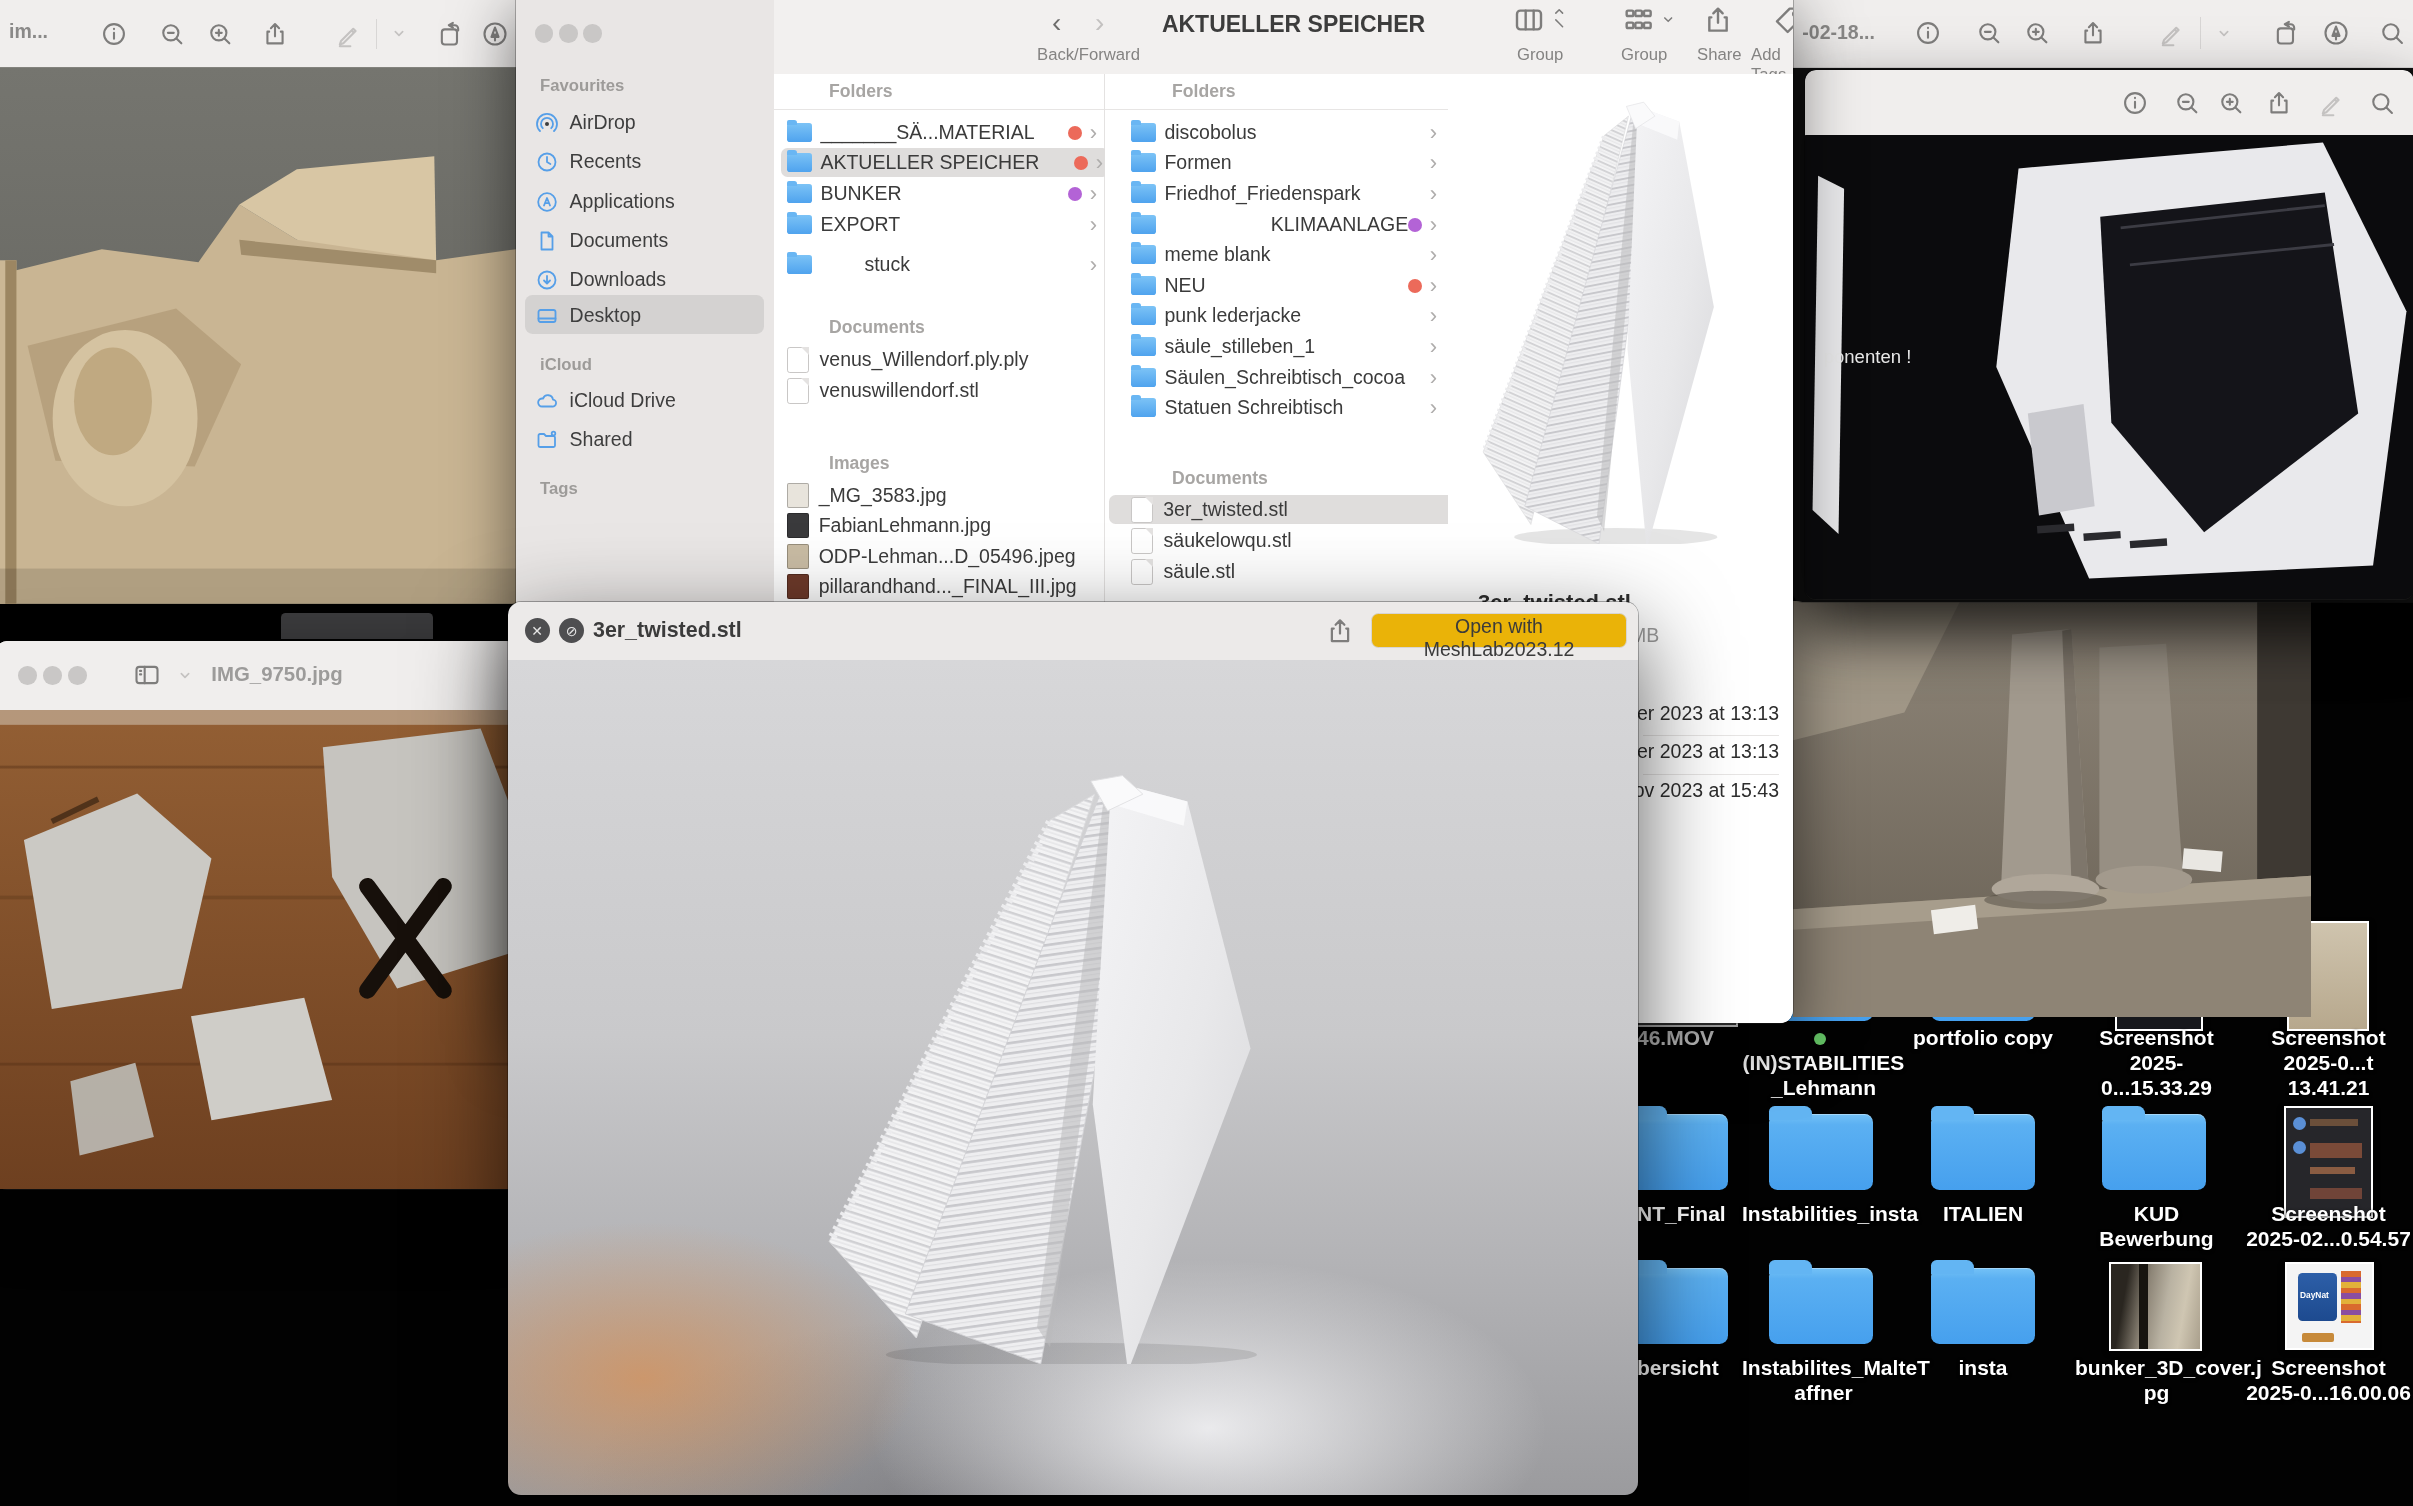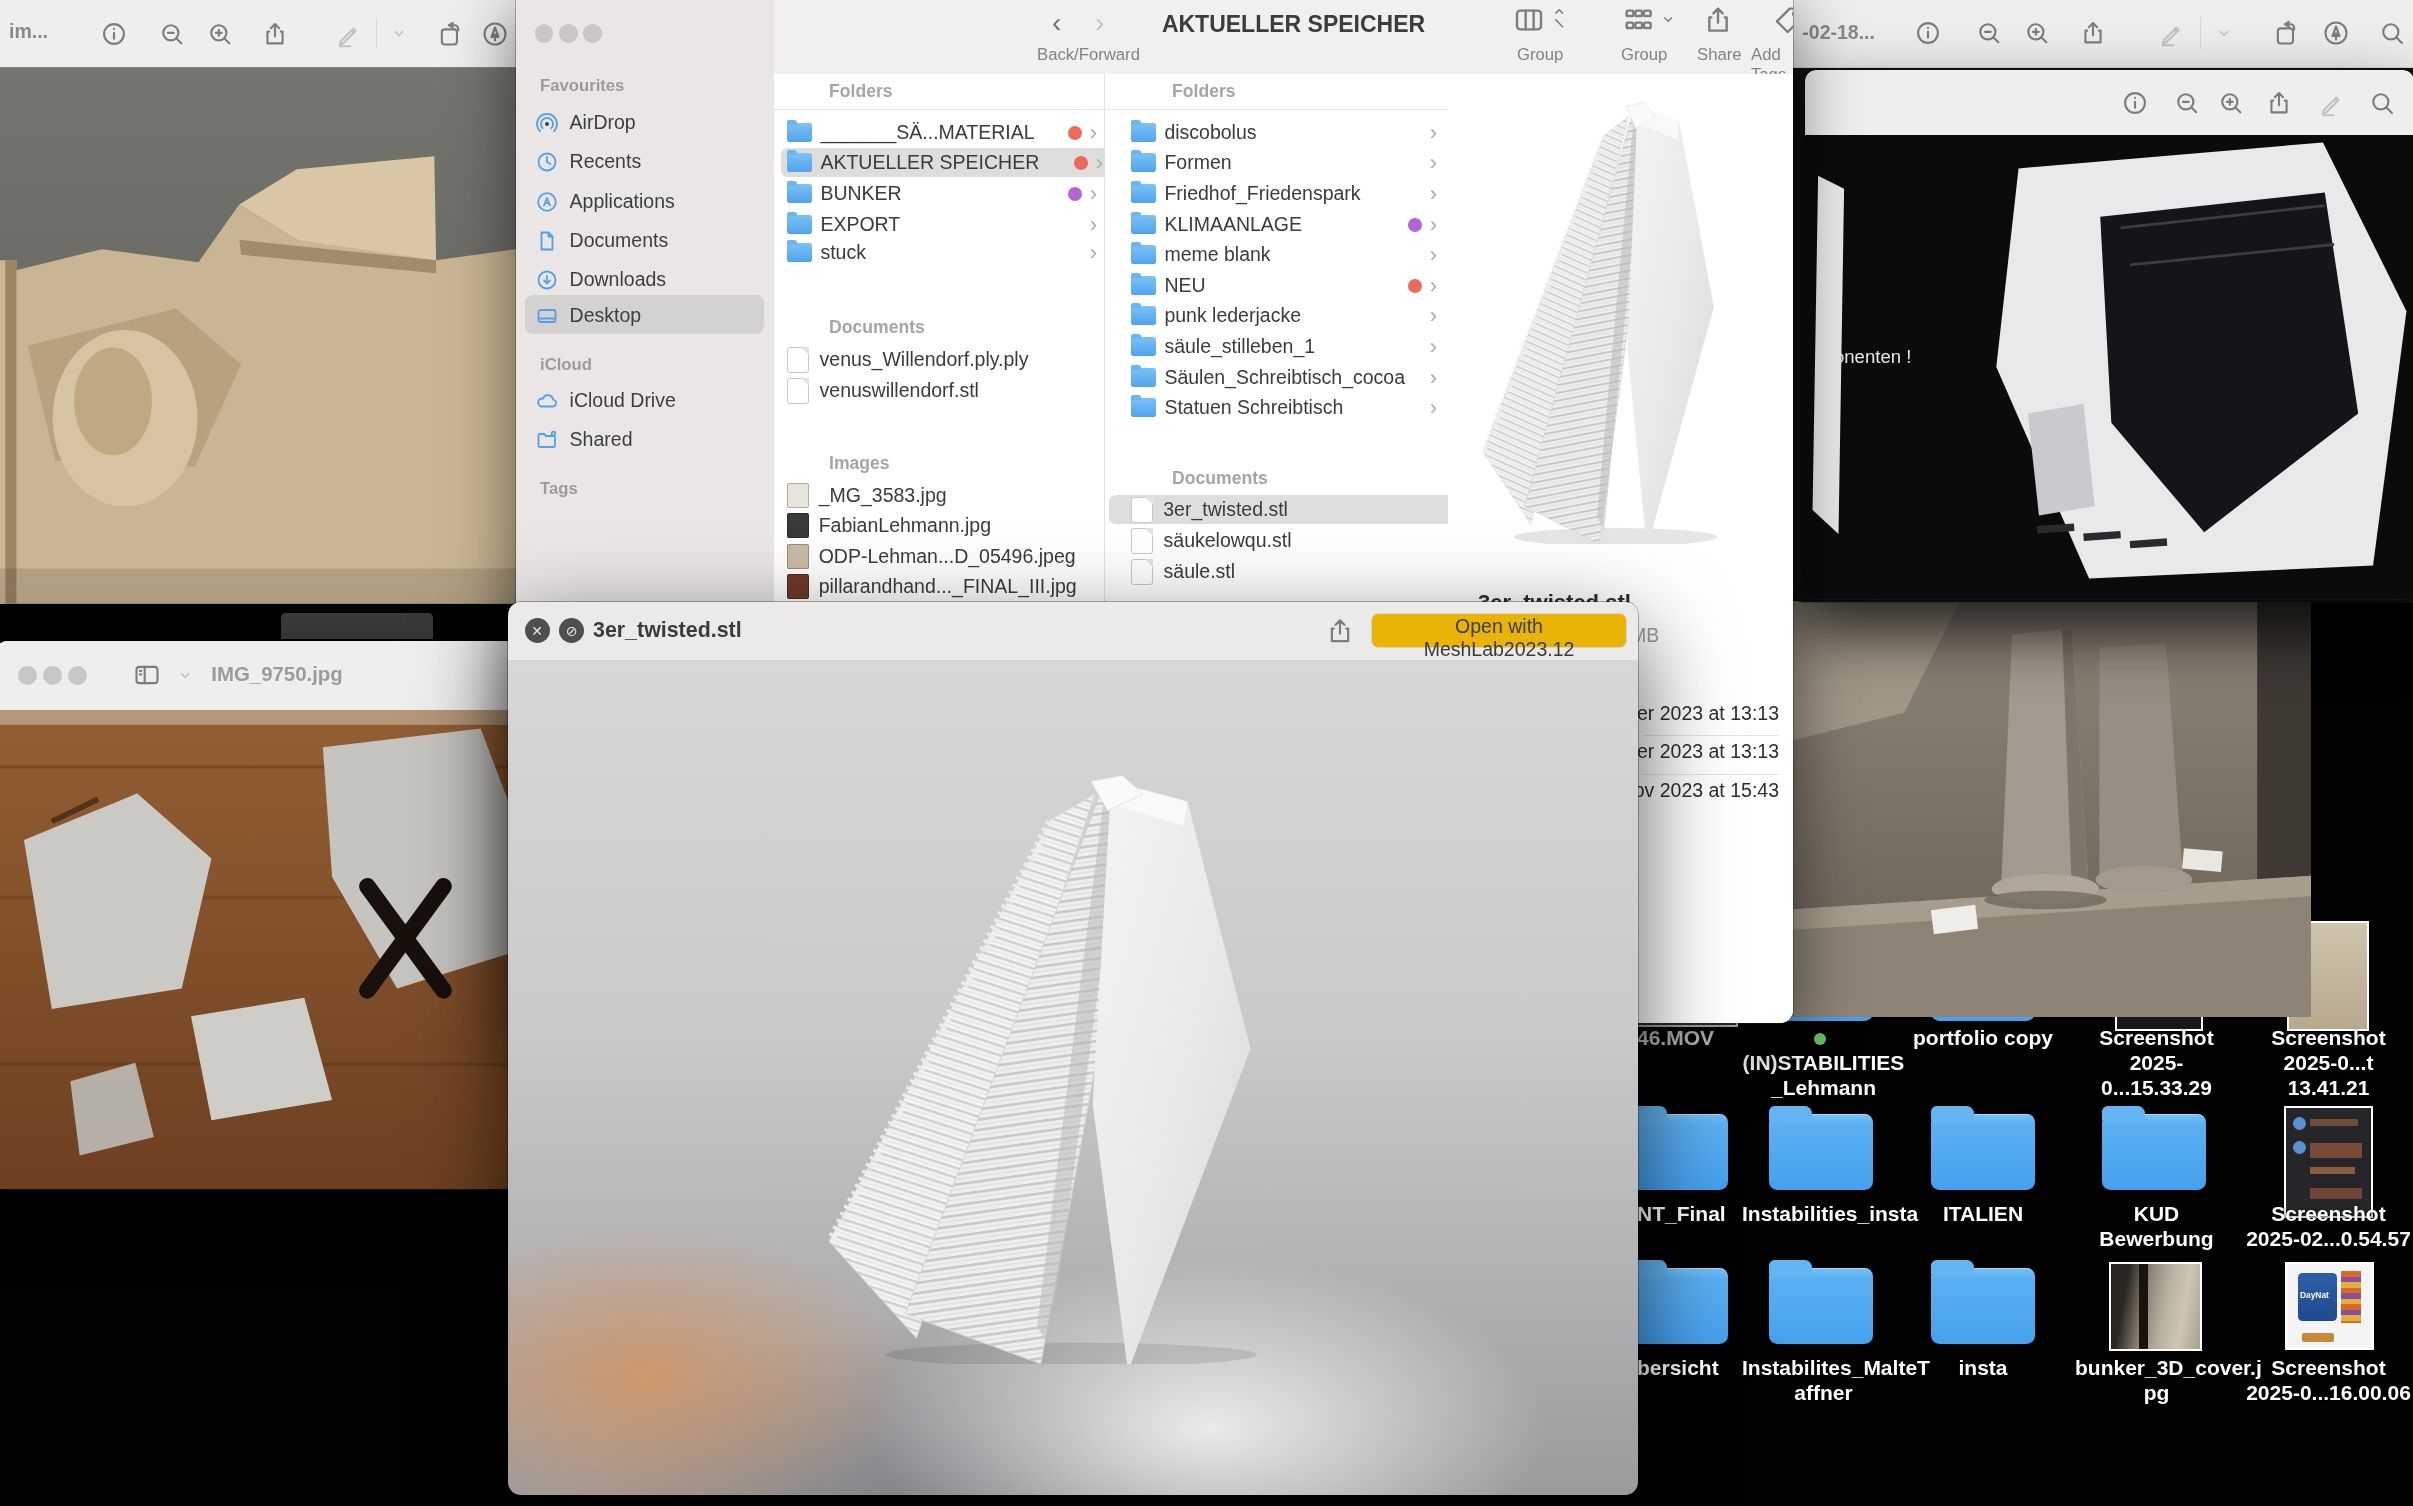--- a/index.html
+++ b/index.html
@@ -564,21 +564,21 @@
         <span class="minifolder"></span>
         <span style="flex:1;">BUNKER</span>
         <span class="tagdot" style="background:#B363D6;"></span>
           <span class="chev">›</span>
       </div>
       <div class="frow" style="left:13px;top:136px;width:310px;">
         <span class="minifolder"></span>
         <span style="flex:1;">EXPORT</span>
           <span class="chev">›</span>
       </div>
-      <div class="frow" style="left:13px;top:164px;width:310px;">
+      <div class="frow" style="left:13px;top:176px;width:310px;gap:44px;">
         <span class="minifolder"></span>
         <span style="flex:1;">stuck</span>
           <span class="chev">›</span>
       </div>
       <div class="fhdr abs" style="left:55px;top:243px;">Documents</div>
       <div class="frow" style="left:13px;top:271px;width:310px;">
           <span class="minidoc"></span>
           <span>venus_Willendorf.ply.ply</span>
         </div>
       <div class="frow" style="left:13px;top:302px;width:310px;">
@@ -615,21 +615,21 @@
       <div class="frow" style="left:26px;top:74px;width:306px;">
           <span class="minifolder"></span>
           <span style="flex:1;">Formen</span>
           <span class="chev">›</span>
         </div>
       <div class="frow" style="left:26px;top:105px;width:306px;">
           <span class="minifolder"></span>
           <span style="flex:1;">Friedhof_Friedenspark</span>
           <span class="chev">›</span>
         </div>
-      <div class="frow" style="left:26px;top:136px;width:306px;">
+      <div class="frow" style="left:26px;top:136px;width:306px;text-align:right;">
           <span class="minifolder"></span>
           <span style="flex:1;">KLIMAANLAGE</span>
           <span class="tagdot" style="background:#B363D6;"></span>
           <span class="chev">›</span>
         </div>
       <div class="frow" style="left:26px;top:166px;width:306px;">
           <span class="minifolder"></span>
           <span style="flex:1;">meme blank</span>
           <span class="chev">›</span>
         </div>

